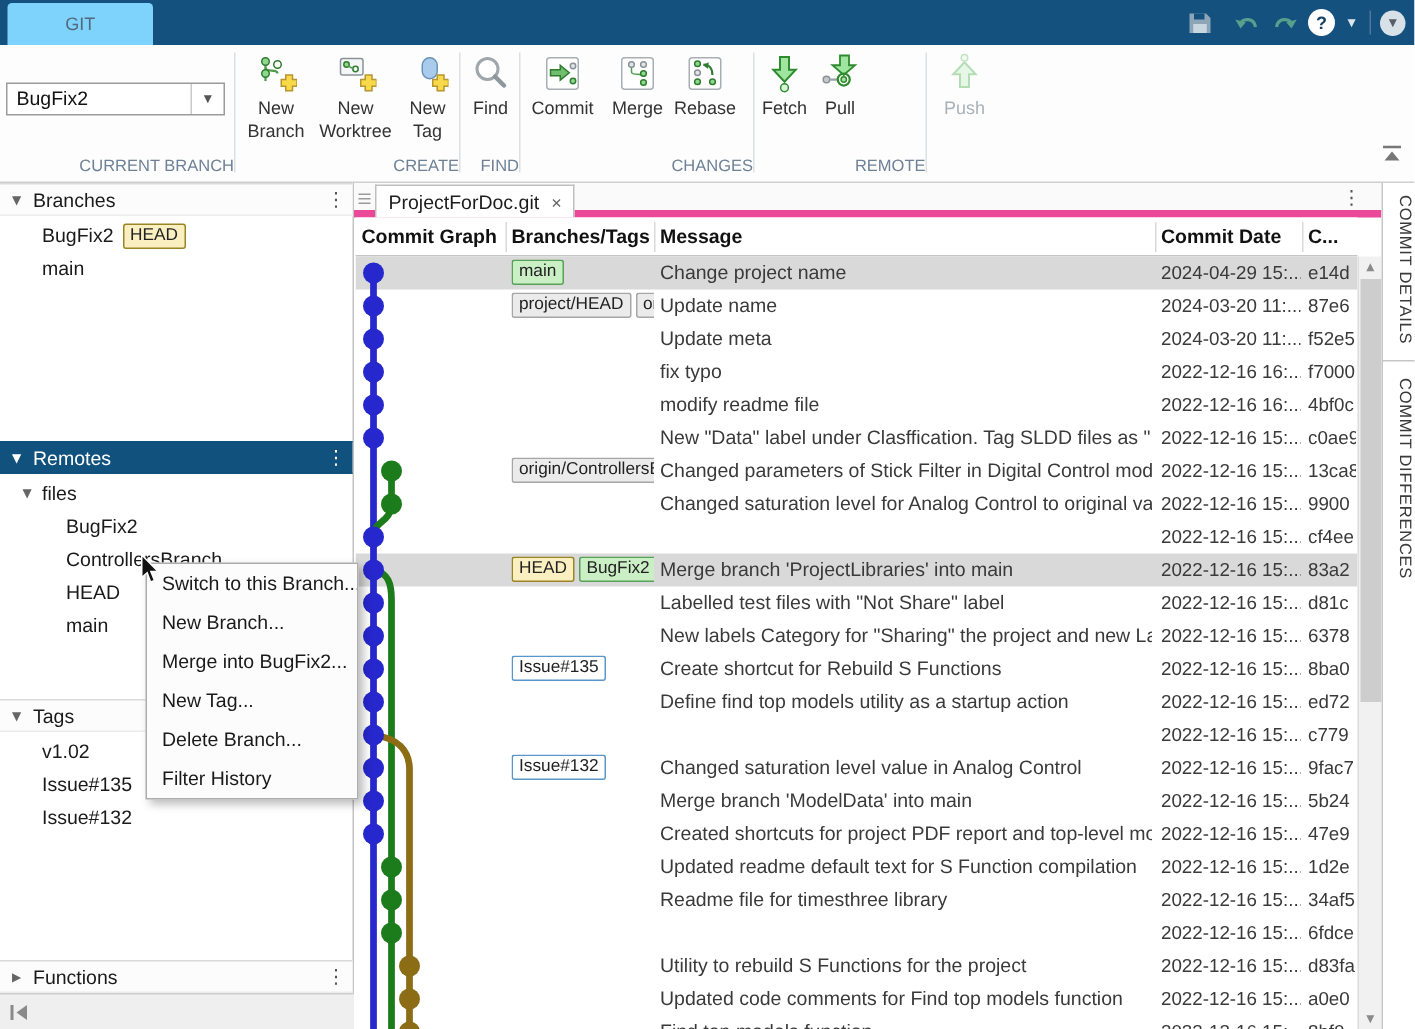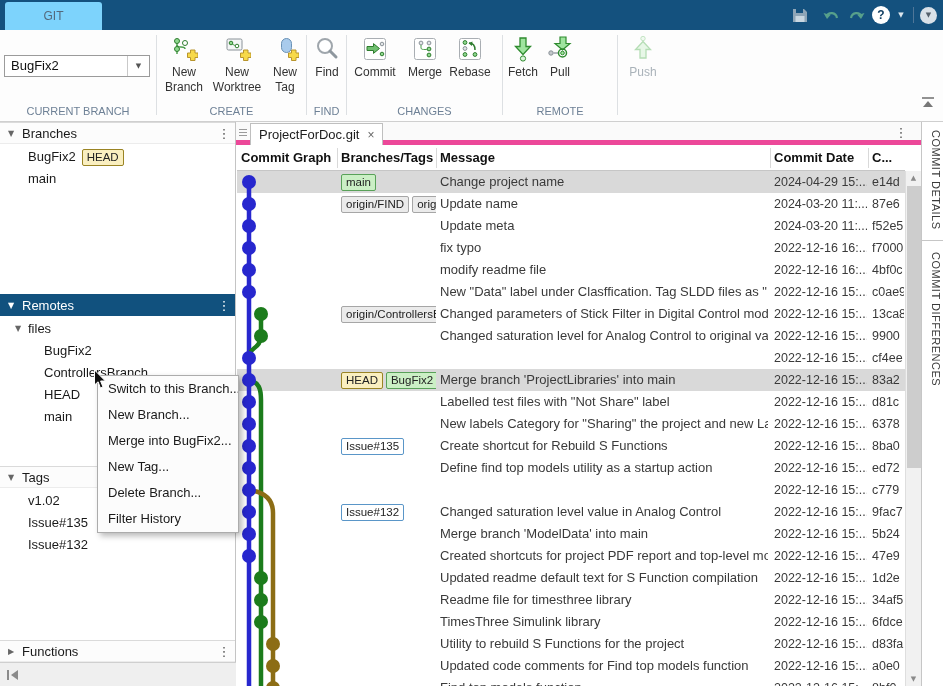--- a/index.html
+++ b/index.html
@@ -15,21 +15,21 @@
   .qab-caret { color:#DCE6ED; font-size:7px; }
   #qab-help-circle { width:18px; height:18px; background:#fff; border-radius:50%；; border-radius:50%;
     color:#123F63; font-size:12px; font-weight:bold; text-align:center; line-height:18px; }
   #qab-panel-caret { width:17px; height:17px; border-radius:50%; background:#D9E1E8; color:#55606B; font-size:7px;
     display:flex; align-items:center; justify-content:center; }
   #qab-divider { position:absolute; left:913px; top:7px; width:1px; height:16px; background:#4F7698; }
 
   
   #ribbon { position:absolute; left:0; top:30px; width:943px; height:92px; background:#FDFDFD; border-bottom:1px solid #CFCFCF; }
   .tb-sep { position:absolute; top:5px; height:80px; width:1px; background:#DDE0E3; }
-  .tb-group-label { position:absolute; top:75px; font-size:11px; color:#6E8196; text-align:center; white-space:nowrap; }
+  .tb-group-label { position:absolute; top:75px; font-size:11px; color:#6E8196; text-align:right; white-space:nowrap; }
   .tb-btn { position:absolute; top:5px; display:flex; flex-direction:column; align-items:center; cursor:default; }
   .tb-btn .tb-icon { width:28px; height:28px; }
   .tb-btn .tb-label { font-size:12px; line-height:15px; color:#333; text-align:center; margin-top:2px; white-space:nowrap; }
   .tb-btn.disabled .tb-label { color:#A9B2B9; }
   .tb-btn.disabled .tb-icon { opacity:.85; }
   #combo { position:absolute; left:4px; top:25px; width:146px; height:22px; background:#fff; border:1px solid #9B9B9B; }
   #combo-text { position:absolute; left:6px; top:0; line-height:20px; font-size:13px; color:#111; }
   #combo-arrow { position:absolute; right:0; top:0; width:22px; height:20px; border-left:1px solid #C9C9C9;
     display:flex; align-items:center; justify-content:center; color:#555; font-size:7px; }
   #collapse-ribbon { position:absolute; left:920px; top:66px; width:16px; height:14px; }
@@ -332,21 +332,21 @@
     <div class="hsep" style="left: 631px;"></div>
   </div>
 <div id="table-body">
     <div class="trow hl" style="top: 0px;">
       <div class="cell-badges"><div class="badge branch">main</div></div>
       <div class="cell-msg">Change project name</div>
       <div class="cell-date">2024-04-29 15:...</div>
       <div class="cell-hash">e14d</div>
     </div>
     <div class="trow" style="top: 22px;">
-      <div class="cell-badges"><div class="badge remote">origin/FIND</div><div class="badge remote">origin/main</div></div>
+      <div class="cell-badges"><div class="badge remote">project/HEAD</div><div class="badge remote">origin/main</div></div>
       <div class="cell-msg">Update name</div>
       <div class="cell-date">2024-03-20 11:...</div>
       <div class="cell-hash">87e6</div>
     </div>
     <div class="trow" style="top: 44px;">
       <div class="cell-msg">Update meta</div>
       <div class="cell-date">2024-03-20 11:...</div>
       <div class="cell-hash">f52e5</div>
     </div>
     <div class="trow" style="top: 66px;">
@@ -430,21 +430,20 @@
       <div class="cell-msg">Updated readme default text for S Function compilation</div>
       <div class="cell-date">2022-12-16 15:...</div>
       <div class="cell-hash">1d2e</div>
     </div>
     <div class="trow" style="top: 418px;">
       <div class="cell-msg">Readme file for timesthree library</div>
       <div class="cell-date">2022-12-16 15:...</div>
       <div class="cell-hash">34af5</div>
     </div>
     <div class="trow" style="top: 440px;">
-      <div class="cell-msg">TimesThree Simulink library</div>
       <div class="cell-date">2022-12-16 15:...</div>
       <div class="cell-hash">6fdce</div>
     </div>
     <div class="trow" style="top: 462px;">
       <div class="cell-msg">Utility to rebuild S Functions for the project</div>
       <div class="cell-date">2022-12-16 15:...</div>
       <div class="cell-hash">d83fa</div>
     </div>
     <div class="trow" style="top: 484px;">
       <div class="cell-msg">Updated code comments for Find top models function</div>

